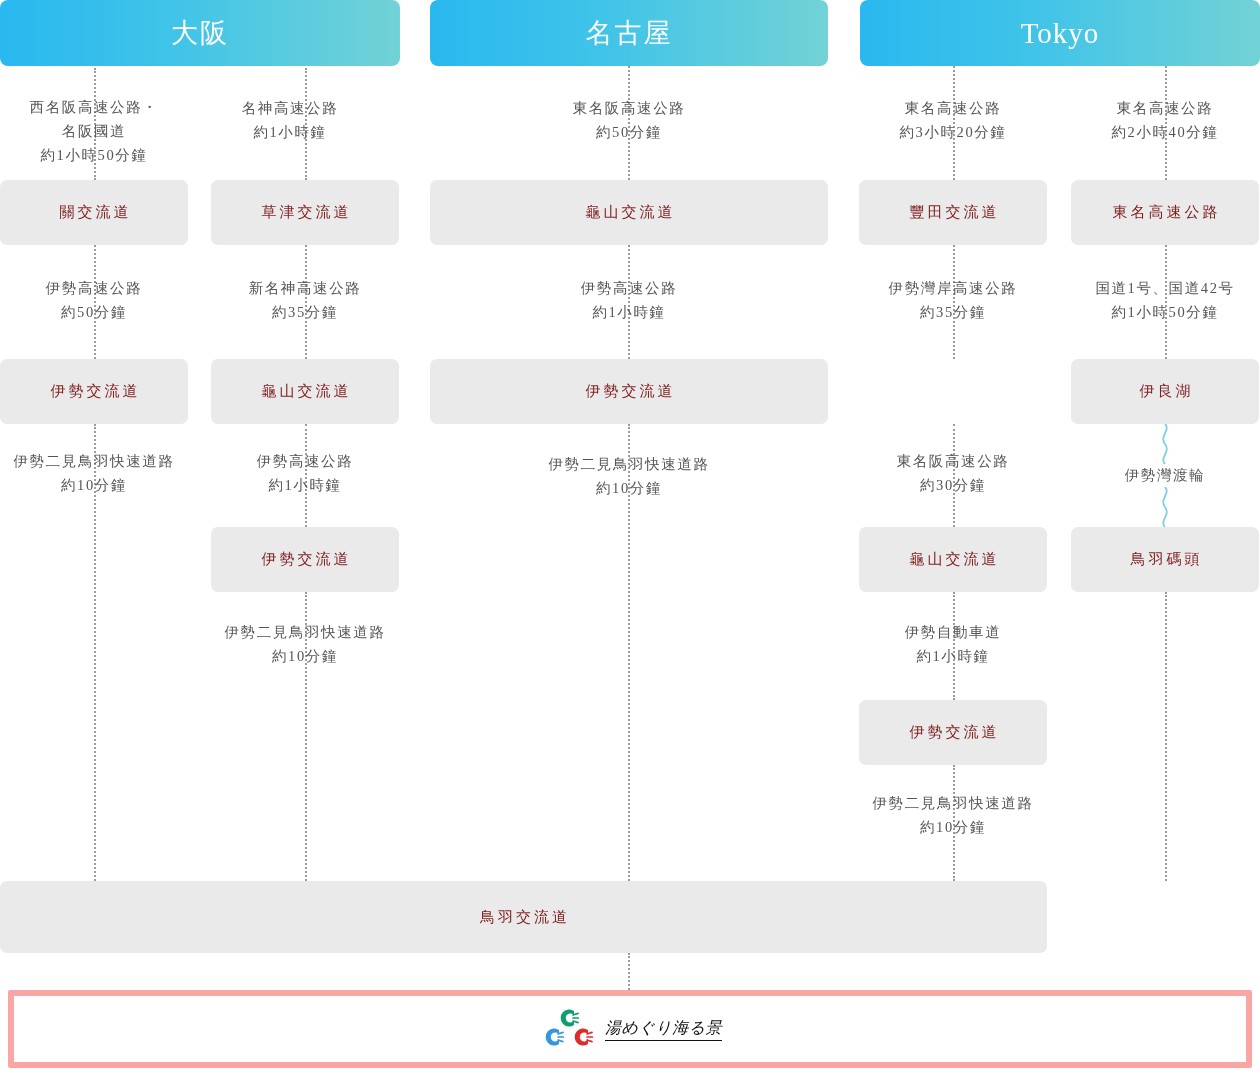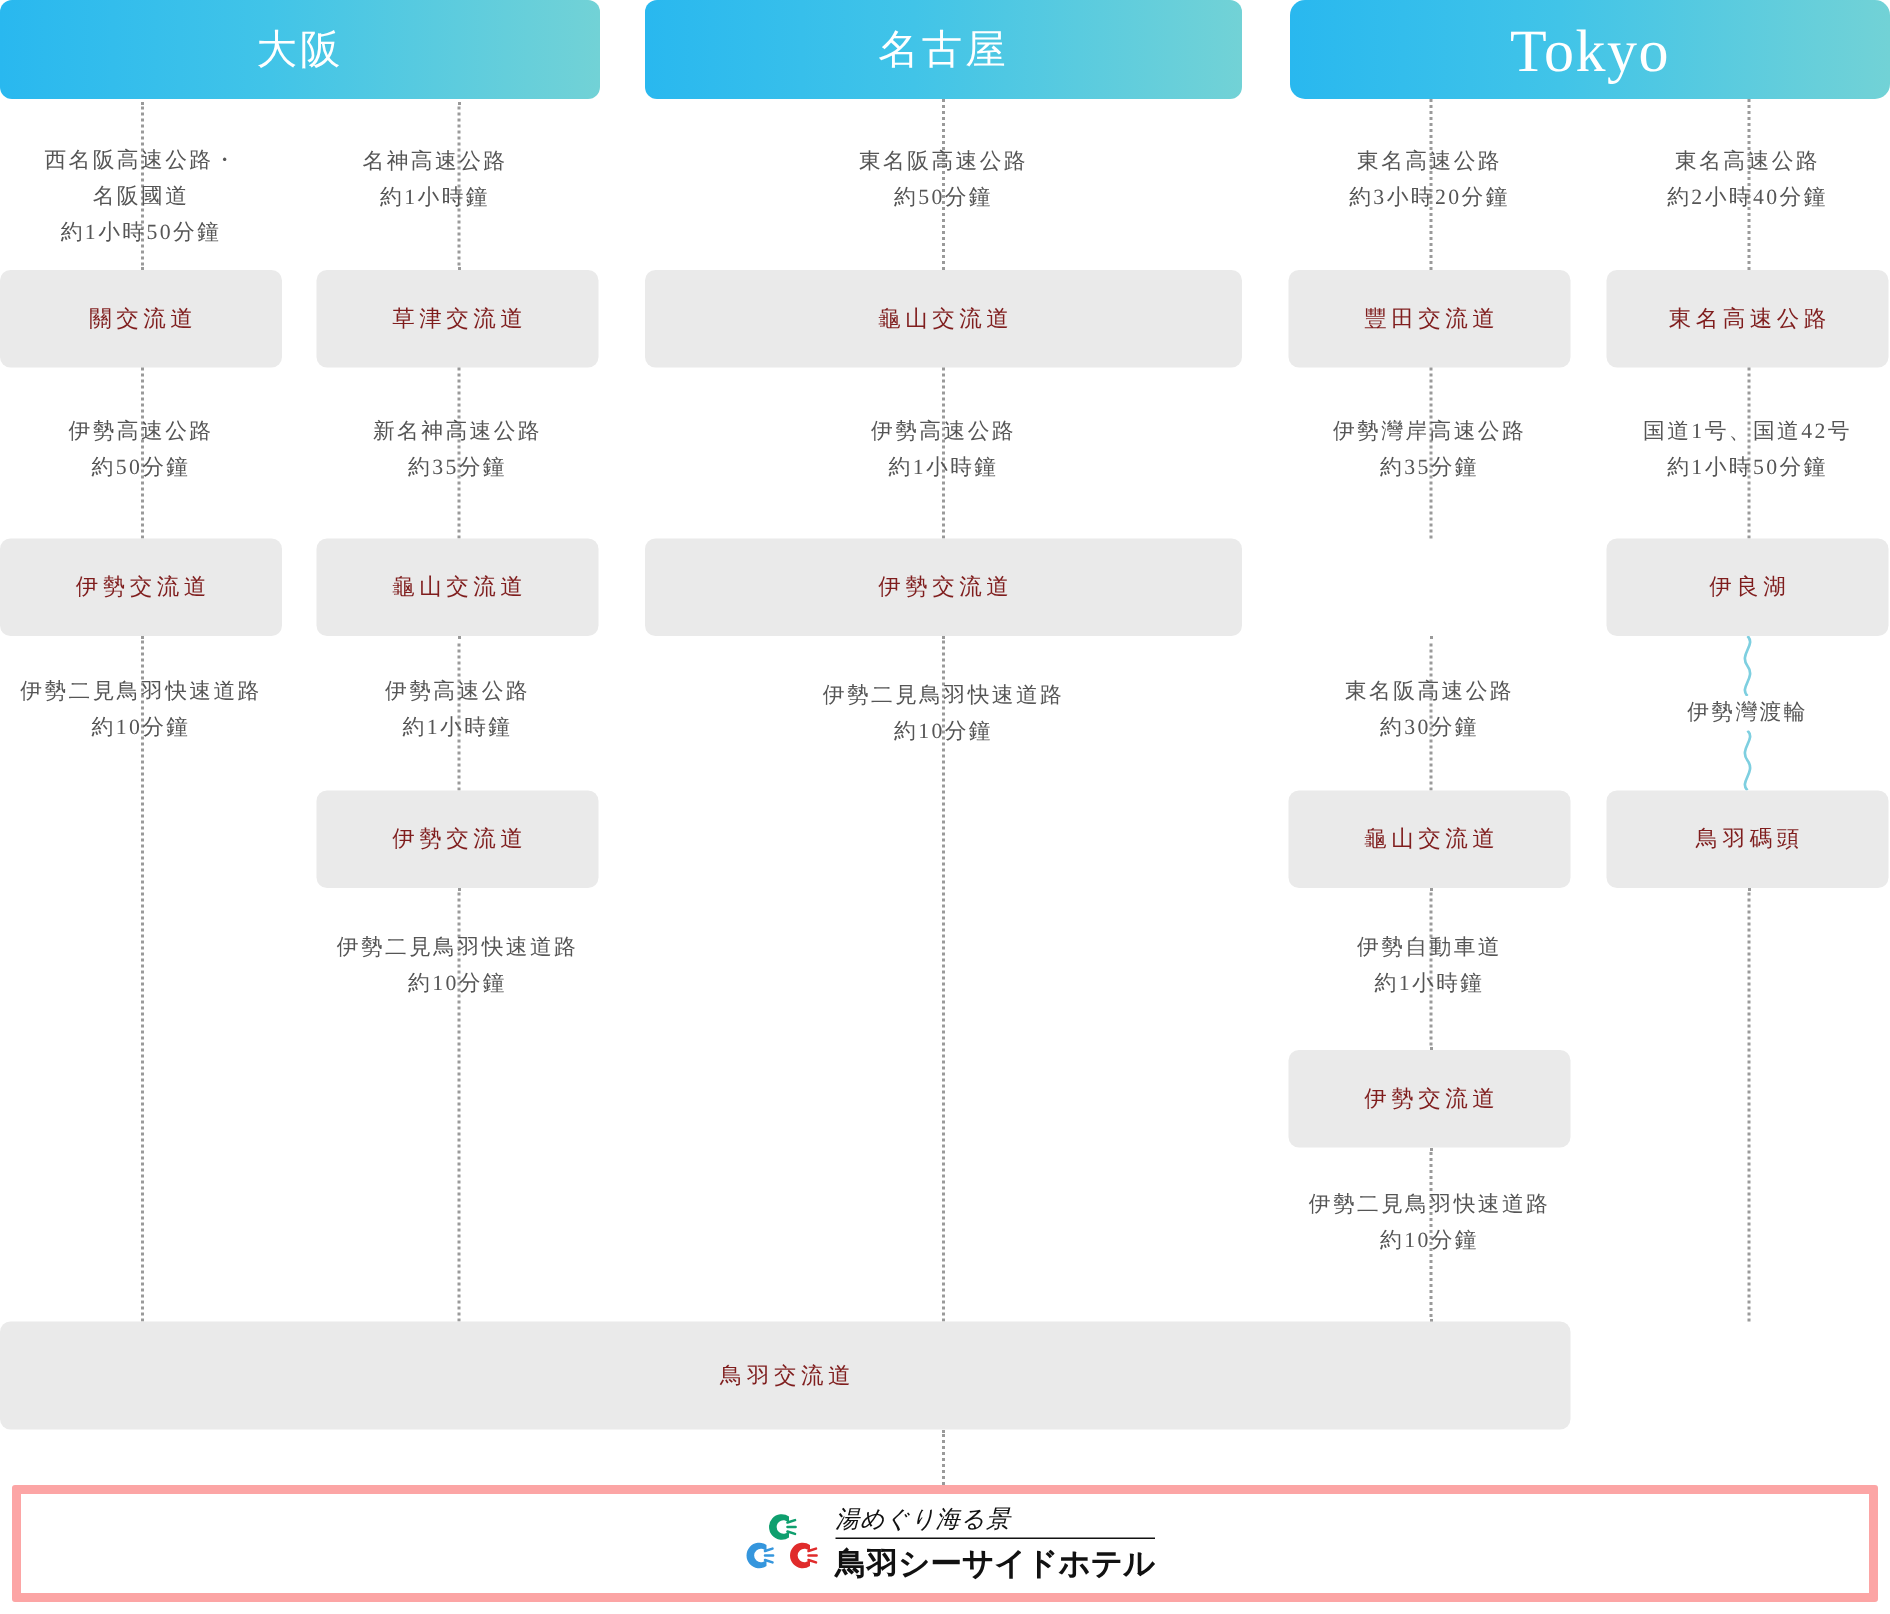--- a/index.html
+++ b/index.html
@@ -21,21 +21,21 @@
     height: 66px;
     border-radius: 8px;
     color: #ffffff;
     display: flex;
     align-items: center;
     justify-content: center;
     font-size: 27px;
     letter-spacing: 2px;
     background: linear-gradient(to right, #29b8ef 0%, #41c4e8 45%, #72d2d6 100%);
   }
-  .city-header.latin { font-size: 40px; letter-spacing: 1px; border-radius: 10px; }
+  .city-header.latin { font-size: 29px; letter-spacing: 1px; }
 
   
   .node {
     position: absolute;
     background: #eaeaea;
     border-radius: 7px;
     display: flex;
     align-items: center;
     justify-content: center;
     color: #7f1d1d;
@@ -241,19 +241,18 @@
         </svg>
 
         <svg width="26" height="26" viewBox="0 0 26 26" style="position:absolute; left:30px; top:19px;">
           <path d="M20 6 A 8.5 8.5 0 1 0 20 20 L 20 15.5 A 4.5 4.5 0 1 1 20 10.5 Z" fill="#e02b2b"></path>
           <path d="M19 10 l5 -1.6 M19 13 l5.4 0 M19 16 l5 1.6" stroke="#e02b2b" stroke-width="1.7" fill="none" stroke-linecap="round"></path>
         </svg>
       </div>
 
       <div class="logo-text">
         <span class="logo-script">湯めぐり海る景</span>
-        <span class="logo-main">鳥羽シーサイドホテル</span>
       </div>
 
     </div>
   </div>
 
 </div>
 
 </body></html>

